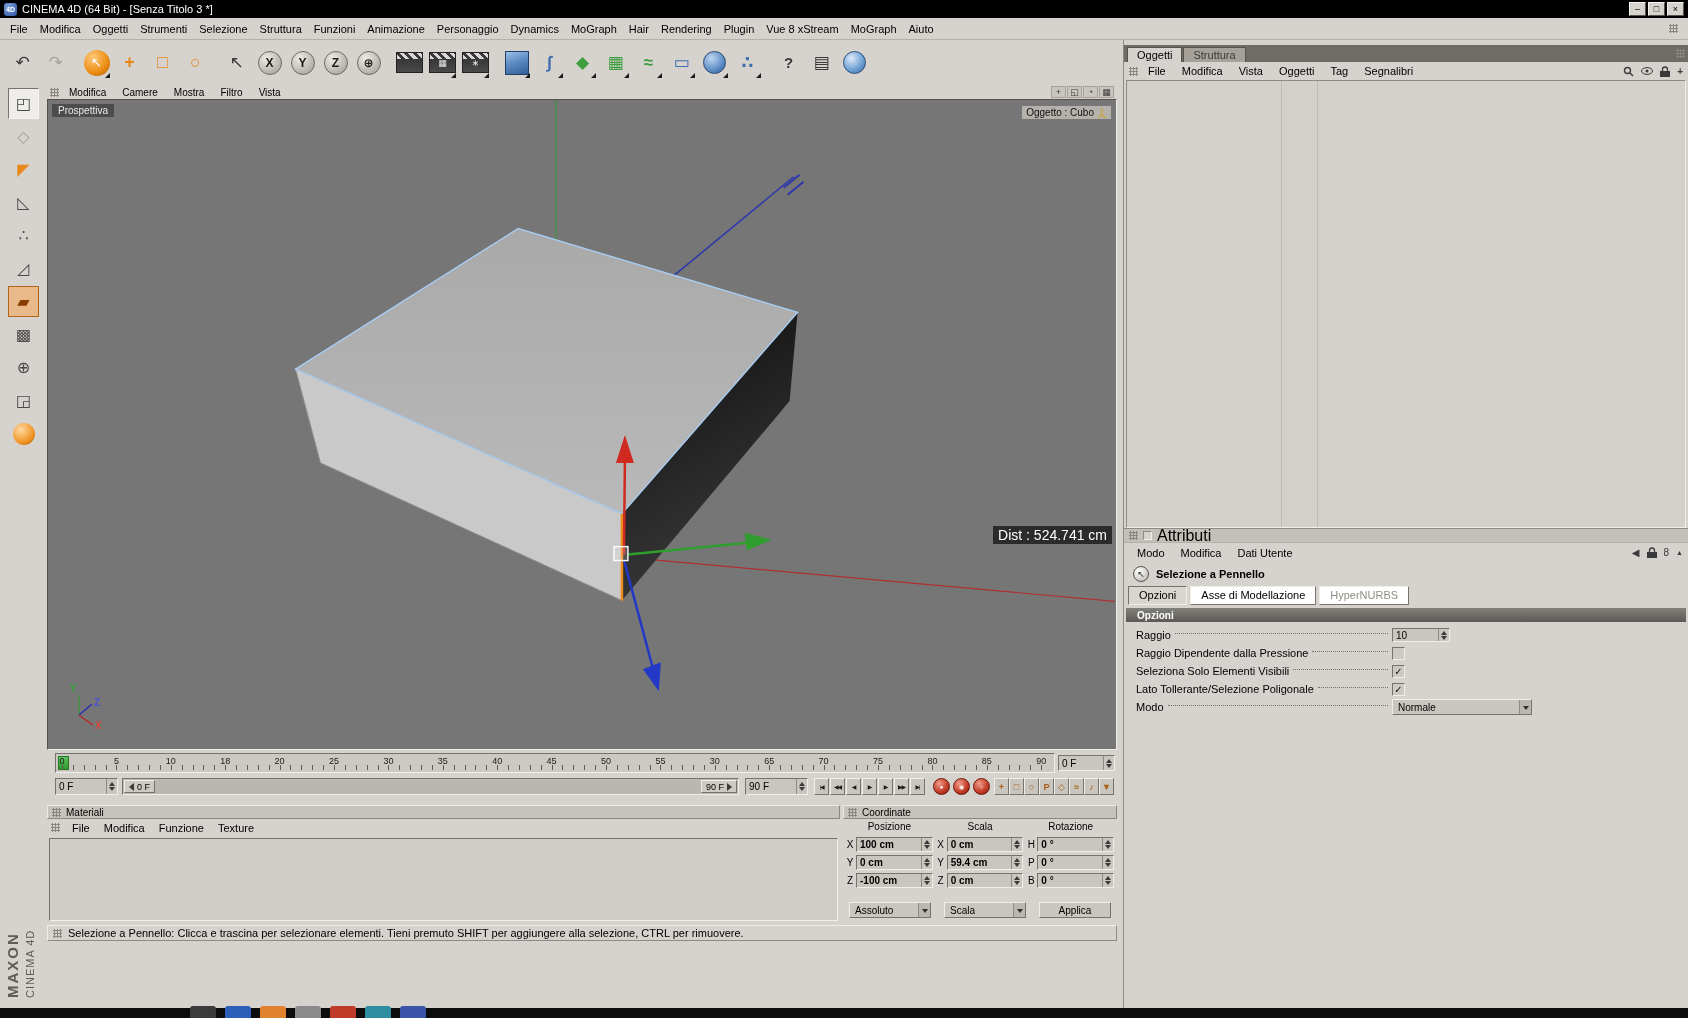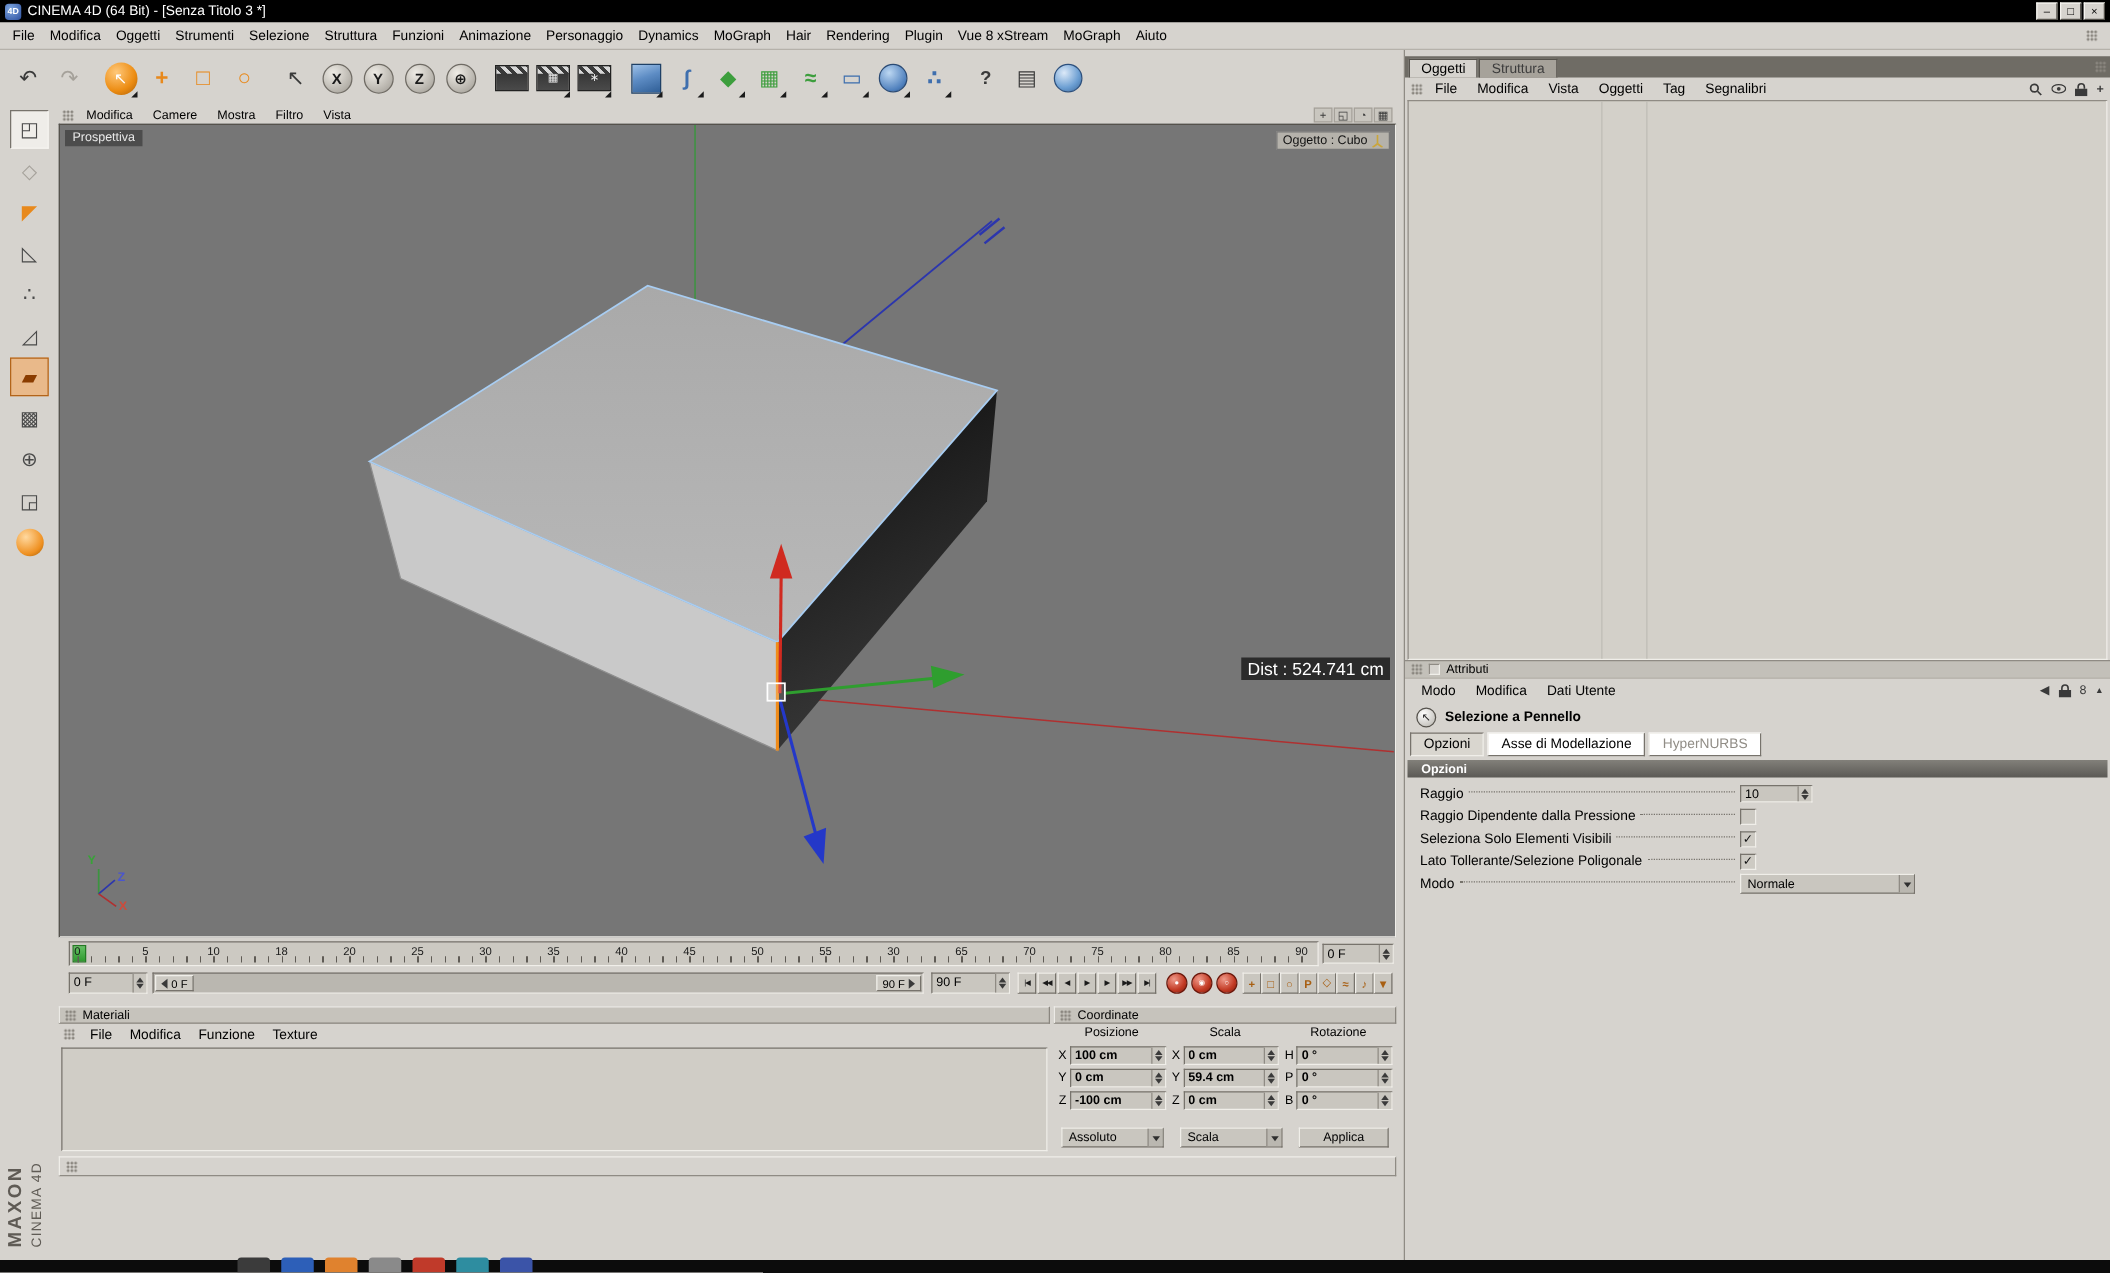--- a/index.html
+++ b/index.html
@@ -111,21 +111,21 @@
   .om-menu .mi{padding:0 8px;}
   .om-icons,.am-icons{margin-left:auto;display:flex;align-items:center;gap:7px;font-size:10px;color:#3a3a3a;}
   .om-tree{position:absolute;top:40px;left:2px;right:2px;height:448px;background:#d3d0c9;border:1px solid;border-color:#8f8b84 #f0eee9 #f0eee9 #8f8b84;}
   .vline{position:absolute;top:0;bottom:0;width:1px;background:#bfbcb5;}
   .om-row{position:absolute;left:5px;top:7px;right:4px;height:16px;display:flex;align-items:center;gap:4px;font-size:11px;}
   .om-dots{position:absolute;left:58px;display:flex;gap:6px;}
   .om-dot{width:7px;height:7px;border-radius:50%;background:#918d86;border:1px solid #6f6b64;}
   .om-tags{position:absolute;left:96px;display:flex;gap:5px;align-items:center;}
   .tag-phong{width:13px;height:13px;border-radius:50%;background:radial-gradient(circle at 35% 30%,#b8e8a0,#4a9e3a 65%,#2a6e1e);border:1px solid #2a5e1a;}
   .tag-uvw{width:13px;height:13px;background-image:linear-gradient(45deg,#333 25%,transparent 25%,transparent 75%,#333 75%),linear-gradient(45deg,#333 25%,#e8e8e8 25%,#e8e8e8 75%,#333 75%);background-size:8px 8px;background-position:0 0,4px 4px;border:1px solid #555;}
-  .am-title{position:absolute;top:488px;left:0;right:0;height:15px;background:#c3c0b9;border-top:1px solid #8f8b84;border-bottom:1px solid #b5b1aa;display:flex;align-items:center;gap:5px;padding:0 5px;font-size:10px;}
+  .am-title{position:absolute;top:488px;left:0;right:0;height:15px;background:#c3c0b9;border-top:1px solid #8f8b84;border-bottom:1px solid #b5b1aa;display:flex;align-items:center;gap:5px;padding:0 5px;font-size:16px;}
   .am-box{width:9px;height:9px;background:#d6d3ce;border:1px solid;border-color:#8f8b84 #f0eee9 #f0eee9 #8f8b84;}
   .am-menu{position:absolute;top:503px;left:0;right:0;height:19px;display:flex;align-items:center;padding:0 5px;}
   .am-menu .mi{padding:0 8px;}
   .am-tool{position:absolute;top:522px;left:0;right:0;height:24px;display:flex;align-items:center;gap:7px;padding:0 9px;}
   .brush-icon{width:16px;height:16px;border-radius:50%;background:radial-gradient(circle at 35% 30%,#fff,#b5b2ab);border:1px solid #55524c;display:flex;align-items:center;justify-content:center;font-size:9px;color:#222;flex:none;}
   .brush-icon::after{content:"↖";}
   .am-tool b{font-size:11px;}
   .am-tabs{position:absolute;top:546px;left:4px;right:4px;height:19px;display:flex;gap:3px;}
   .am-tab{padding:2px 10px;font-size:11px;background:#ffffff;border:1px solid;border-color:#f0eee9 #77736c #77736c #f0eee9;white-space:nowrap;}
   .am-tab.active{background:#d9d6cf;border-color:#77736c #f0eee9 #f0eee9 #77736c;}
@@ -608,20 +608,21 @@
       <span class="dropdown" style="width:82px">
         <i>Scala</i>
         <span class="dar"></span>
       </span>
       <span class="btn bv-up" style="width:72px">Applica</span>
     </div>
   </div>
 
   <div class="abs statusbar" style="left:47px;top:925px;width:1070px;height:16px">
     <span class="grip"></span>
+    <i>Selezione a Pennello: Clicca e trascina per selezionare elementi. Tieni premuto SHIFT per aggiungere alla selezione, CTRL per rimuovere.</i>
   </div>
 
   <div class="abs right-panel" style="left:1123px;top:40px;width:565px;height:968px">
     <div class="om-tabstrip">
       <span class="om-tab active">Oggetti</span>
       <span class="om-tab">Struttura</span>
       <span class="grip panel-grip"></span>
     </div>
     <div class="om-menu">
       <span class="grip"></span>

